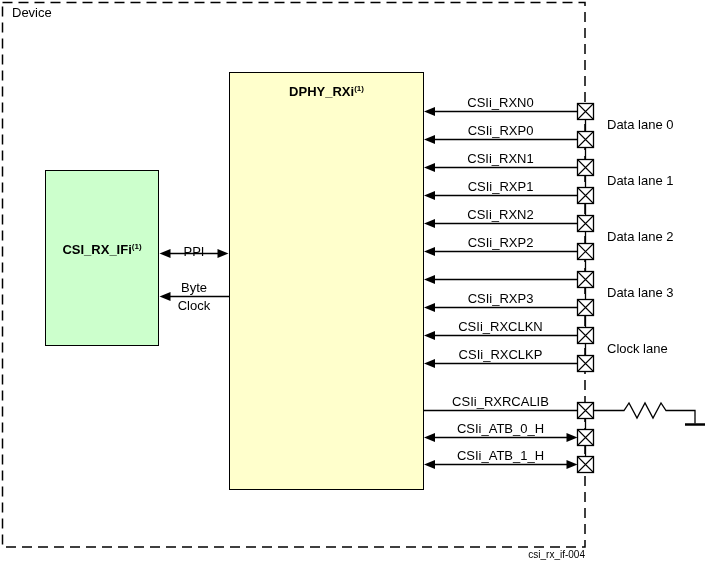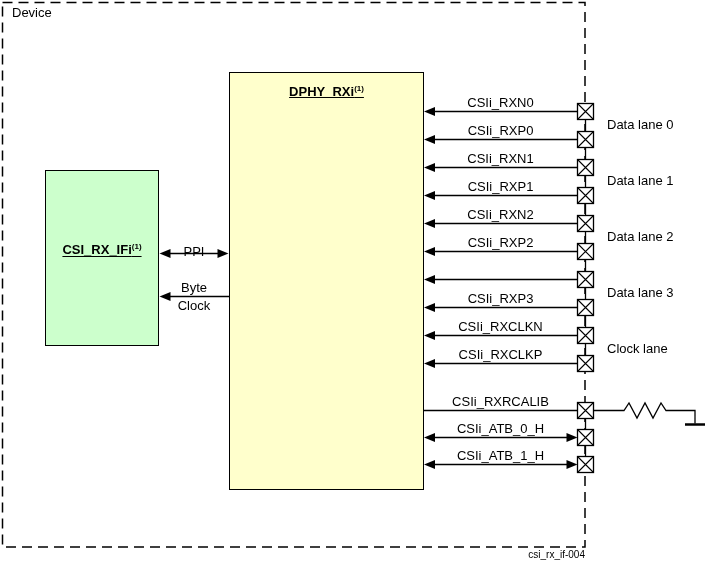--- a/index.html
+++ b/index.html
@@ -41,21 +41,20 @@
     background: #ccffcc;
     display: flex;
     align-items: center;
     justify-content: center;
   }
   .block-csi .block-title { transform: translateY(-8px); }
   .block-title {
     font-size: 13px;
     font-weight: bold;
     white-space: nowrap;
-    text-decoration: underline;
   }
   .block-title sup {
     font-size: 8px;
     font-weight: bold;
   }
   .txt {
     position: absolute;
     z-index: 3;
     font-size: 13px;
     line-height: 15px;

